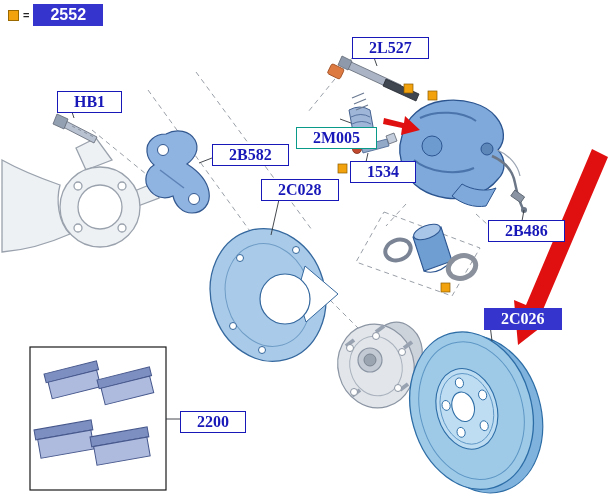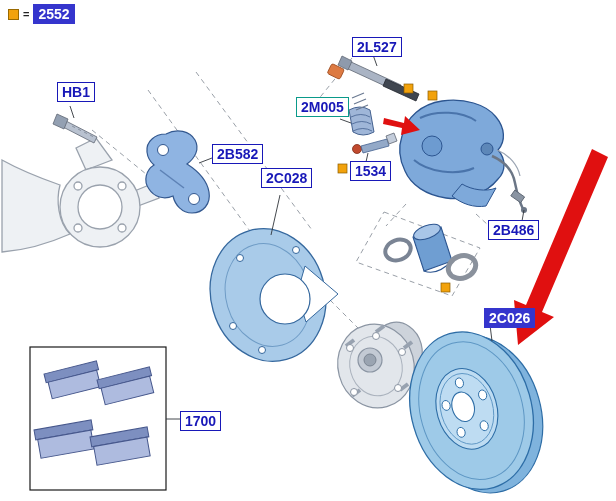--- a/index.html
+++ b/index.html
@@ -7,32 +7,32 @@
   body {
     position:relative;
     background:#ffffff;
     font-family:"Liberation Sans", sans-serif;
     overflow:hidden;
   }
   #stage { position:absolute; inset:0; }
   #artwork { position:absolute; left:0; top:0; }
   .chip {
     display:inline-block;
-    font-size:14px;
+    font-size:16px;
     font-weight:bold;
     color:#1818b8;
     background:#ffffff;
     border:1px solid #1818b8;
-    padding:1px 4px;
+    padding:1px 16px;
     line-height:1.15;
     white-space:nowrap;
   }
   .chip.filled { background:#3535cd; border-color:#3535cd; color:#ffffff; }
   .chip.green  { border-color:#0a9a8a; }
-  .abs { position:absolute; }
+  .abs { position:absolute;font-family:Liberation Serif, serif; }
   .legend {
     position:absolute; left:8px; top:4px;
     display:flex; align-items:center; gap:4px;
   }
   .legend .marker {
     width:11px; height:11px;
     background:#f2a20c; border:1px solid #9a6a00;
     display:inline-block;
   }
   .legend .eq { font-size:11px; font-weight:bold; color:#222222; }
@@ -218,22 +218,22 @@
       <rect x="338" y="164" width="9" height="9"></rect>
     </g>
   </svg>
 
   <div class="legend">
     <span class="marker"></span>
     <span class="eq">=</span>
     <span class="chip filled">2552</span>
   </div>
 
-  <div class="chip abs" style="left:57px;top:82px">HB1</div>
+  <div class="chip abs" style="left:57px;top:91px">HB1</div>
   <div class="chip abs" style="left:212px;top:144px">2B582</div>
-  <div class="chip abs" style="left:261px;top:168px">2C028</div>
+  <div class="chip abs" style="left:261px;top:179px">2C028</div>
   <div class="chip abs" style="left:352px;top:37px">2L527</div>
-  <div class="chip abs green" style="left:296px;top:97px">2M005</div>
+  <div class="chip abs green" style="left:296px;top:127px">2M005</div>
   <div class="chip abs" style="left:350px;top:161px">1534</div>
   <div class="chip abs" style="left:488px;top:220px">2B486</div>
   <div class="chip abs filled" style="left:484px;top:308px">2C026</div>
-  <div class="chip abs" style="left:180px;top:411px">1700</div>
+  <div class="chip abs" style="left:180px;top:411px">2200</div>
 </div>
 
 </body></html>

